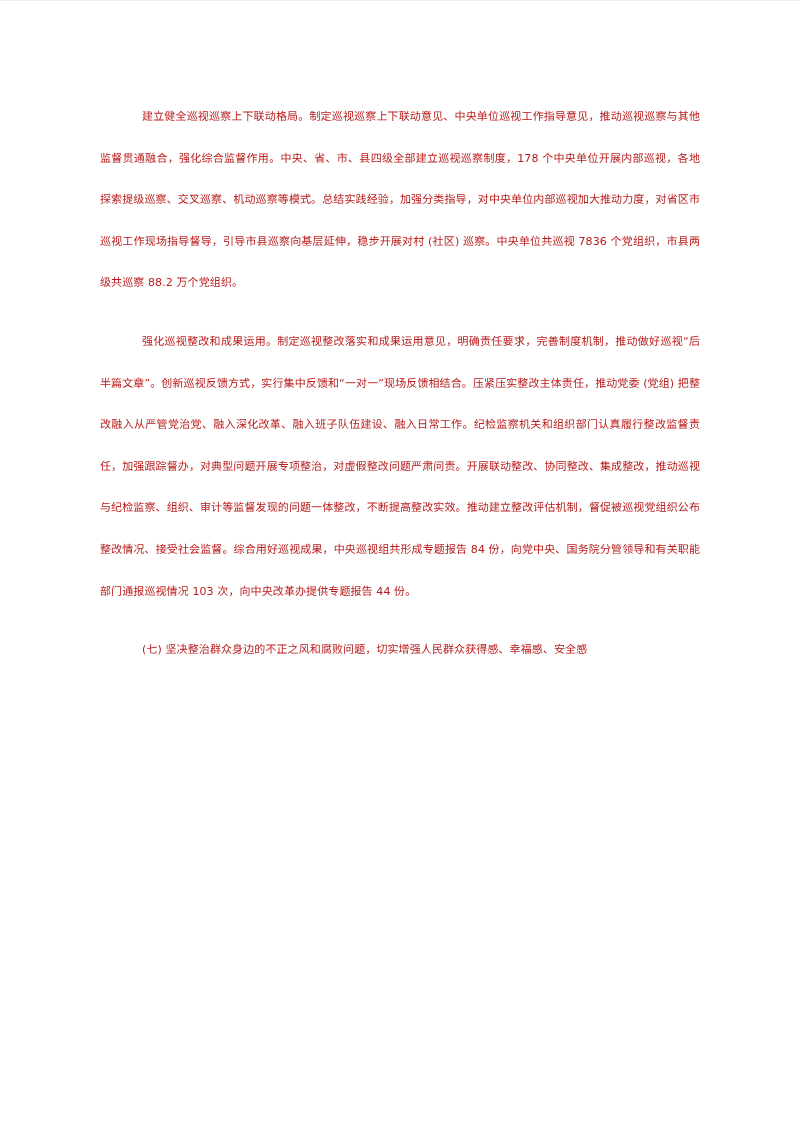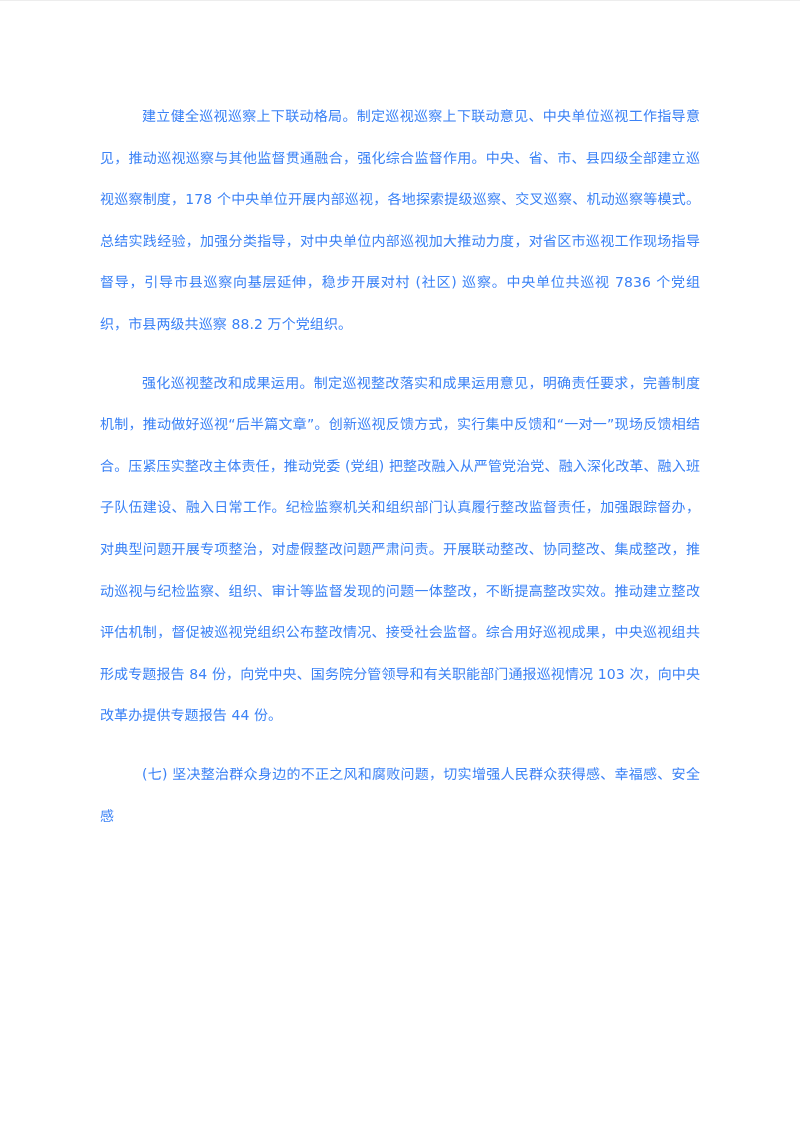--- a/index.html
+++ b/index.html
@@ -16,23 +16,23 @@
     box-sizing: border-box;
     overflow: hidden;
     font-family: "DejaVu Sans", sans-serif;
   }
   .doc {
     box-sizing: border-box;
     padding: 95px 100px 0 100px;
   }
   .para {
     margin: 0 0 17px 0;
-    font-size: 14px;
+    font-size: 11px;
     line-height: 41.6px;
-    color: #3b82f6;
+    color: #b91c1c;
     text-align: justify;
     text-align-last: left;
     text-indent: 42px;
     letter-spacing: 0.1px;
     word-break: normal;
     overflow-wrap: break-word;
   }
 </style>
 </head>
 <body>

